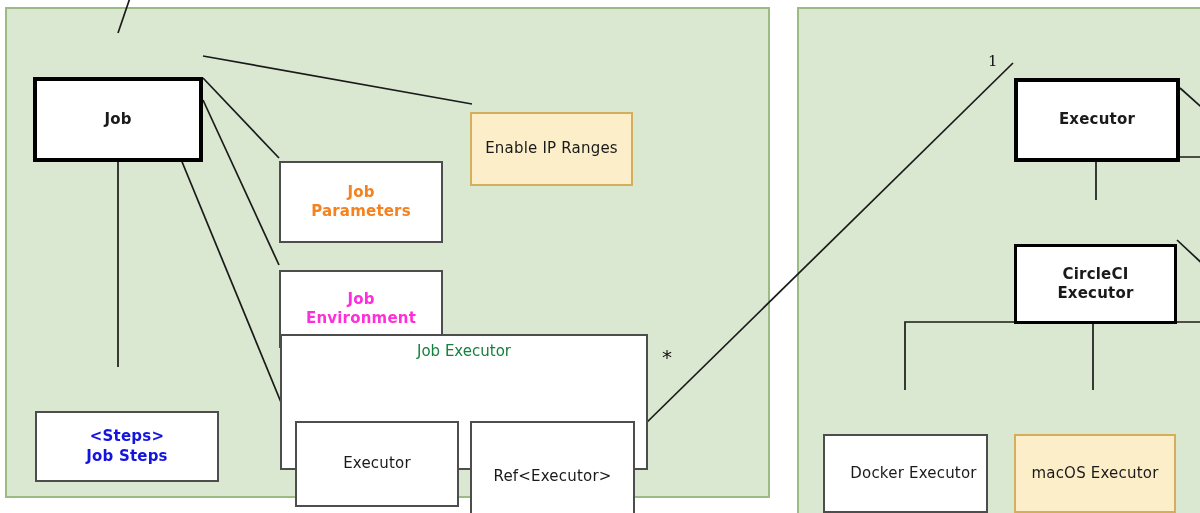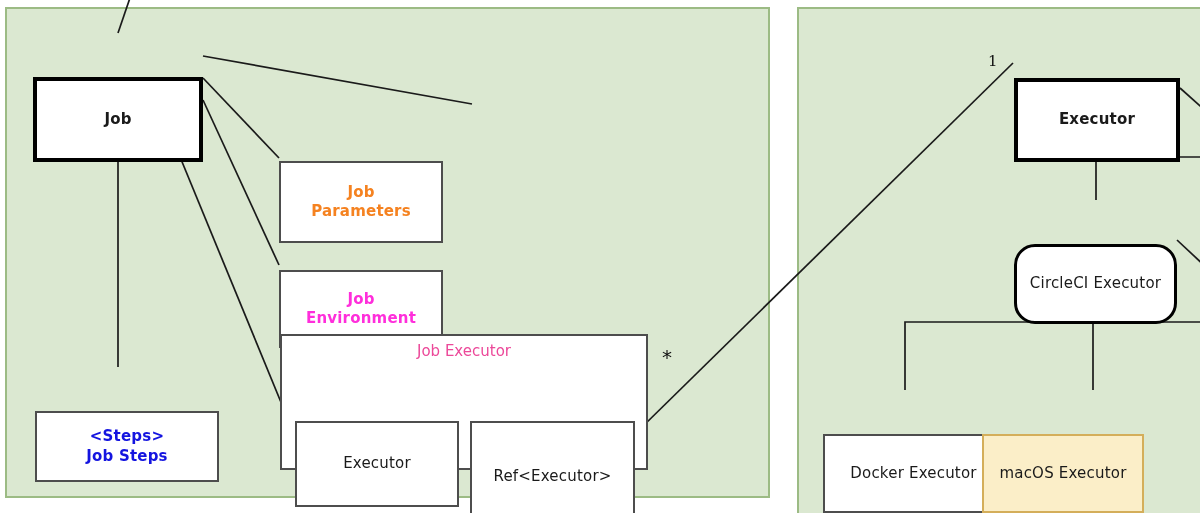--- a/index.html
+++ b/index.html
@@ -22,21 +22,21 @@
   .node.amber{background:#fbeec8;border:2px solid #d4ae5a;}
   .node .lbl{white-space:pre-line;padding:0 6px;}
 
   .orange .lbl{color:#f58220;font-weight:bold;}
   .magenta .lbl{color:#ff2edb;font-weight:bold;}
   .blue .lbl{color:#1414e0;font-weight:bold;}
 
   .container-node{position:absolute;box-sizing:border-box;background:#ffffff;
        border:2px solid #4d4d4d;}
   .container-title{position:absolute;left:0;right:0;top:6px;text-align:center;
-       font-size:15px;color:#ec4899;}
+       font-size:15px;color:#15803d;}
 
   .mult{position:absolute;font-size:15px;color:#111;
         font-family:"DejaVu Serif","Liberation Serif",serif;}
   .mult.star{font-size:20px;font-family:"DejaVu Sans",sans-serif;line-height:1;}
 </style>
 </head>
 <body>
 
 <div id="stage">
 
@@ -84,20 +84,23 @@
     </g>
   </svg>
 
   <div class="mult" style="left:988px;top:52px;">1</div>
   <div class="mult star" style="left:662px;top:347px;">*</div>
 
   <div class="node thick" style="left:33px;top:33px;width:170px;height:85px;">
     <span class="lbl">Job</span>
   </div>
 
+  <div class="node amber" style="left:470px;top:68px;width:163px;height:74px;">
+    <span class="lbl">Enable IP Ranges</span>
+  </div>
 
   <div class="node orange" style="left:279px;top:117px;width:164px;height:82px;">
     <span class="lbl">Job
 Parameters</span>
   </div>
 
   <div class="node magenta" style="left:279px;top:226px;width:164px;height:78px;">
     <span class="lbl">Job
 Environment</span>
   </div>
@@ -114,25 +117,25 @@
     </div>
     <div class="node" style="left:188px;top:41px;width:165px;height:112px;justify-content:center;">
       <span class="lbl">Ref&lt;Executor&gt;</span>
     </div>
   </div>
 
   <div class="node thick" style="left:1014px;top:34px;width:166px;height:84px;">
     <span class="lbl">Executor</span>
   </div>
 
-  <div class="node thick" style="left:1014px;top:200px;width:163px;height:80px;font-weight:normal;border-width:3px;border-radius:21px;">
+  <div class="node thick" style="left:1014px;top:200px;width:163px;height:80px;font-weight:bold;border-width:3px;">
     <span class="lbl">CircleCI Executor</span>
   </div>
 
   <div class="node" style="left:823px;top:390px;width:165px;height:79px;padding-left:16px;">
     <span class="lbl">Docker Executor</span>
   </div>
 
-  <div class="node amber" style="left:982px;top:390px;width:162px;height:79px;">
+  <div class="node amber" style="left:1014px;top:390px;width:162px;height:79px;">
     <span class="lbl">macOS Executor</span>
   </div>
 
 </div>
 
 </body></html>

